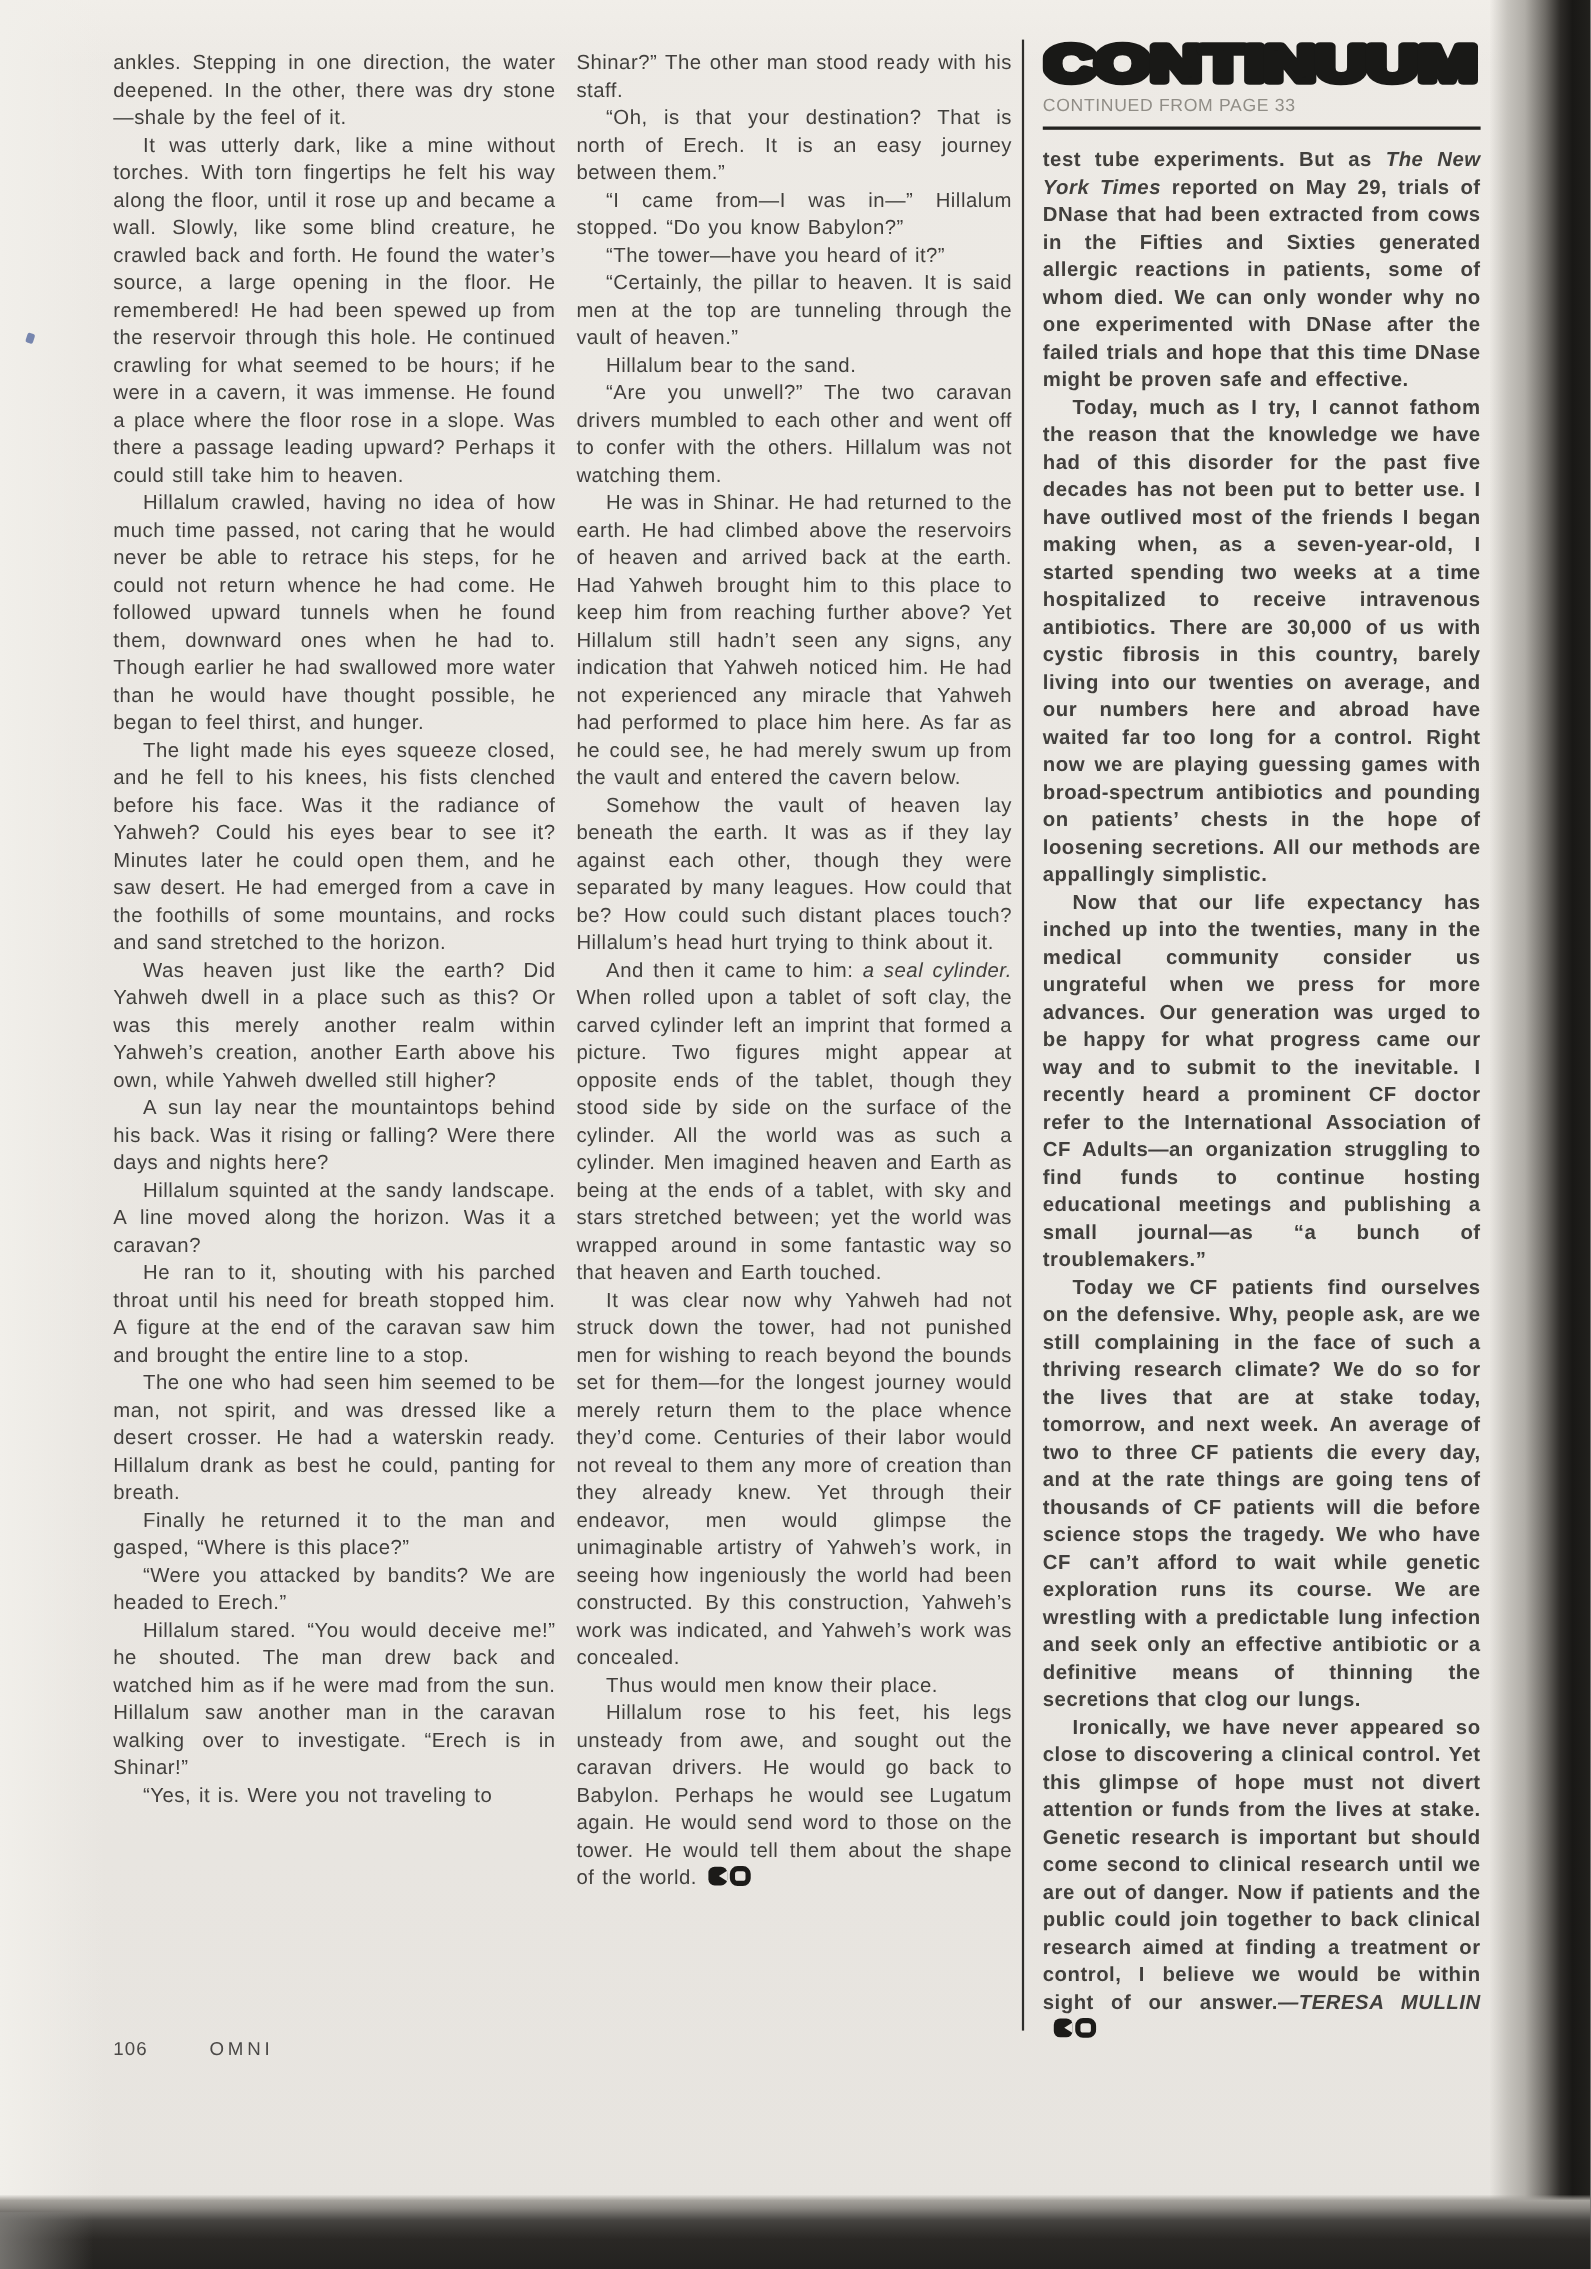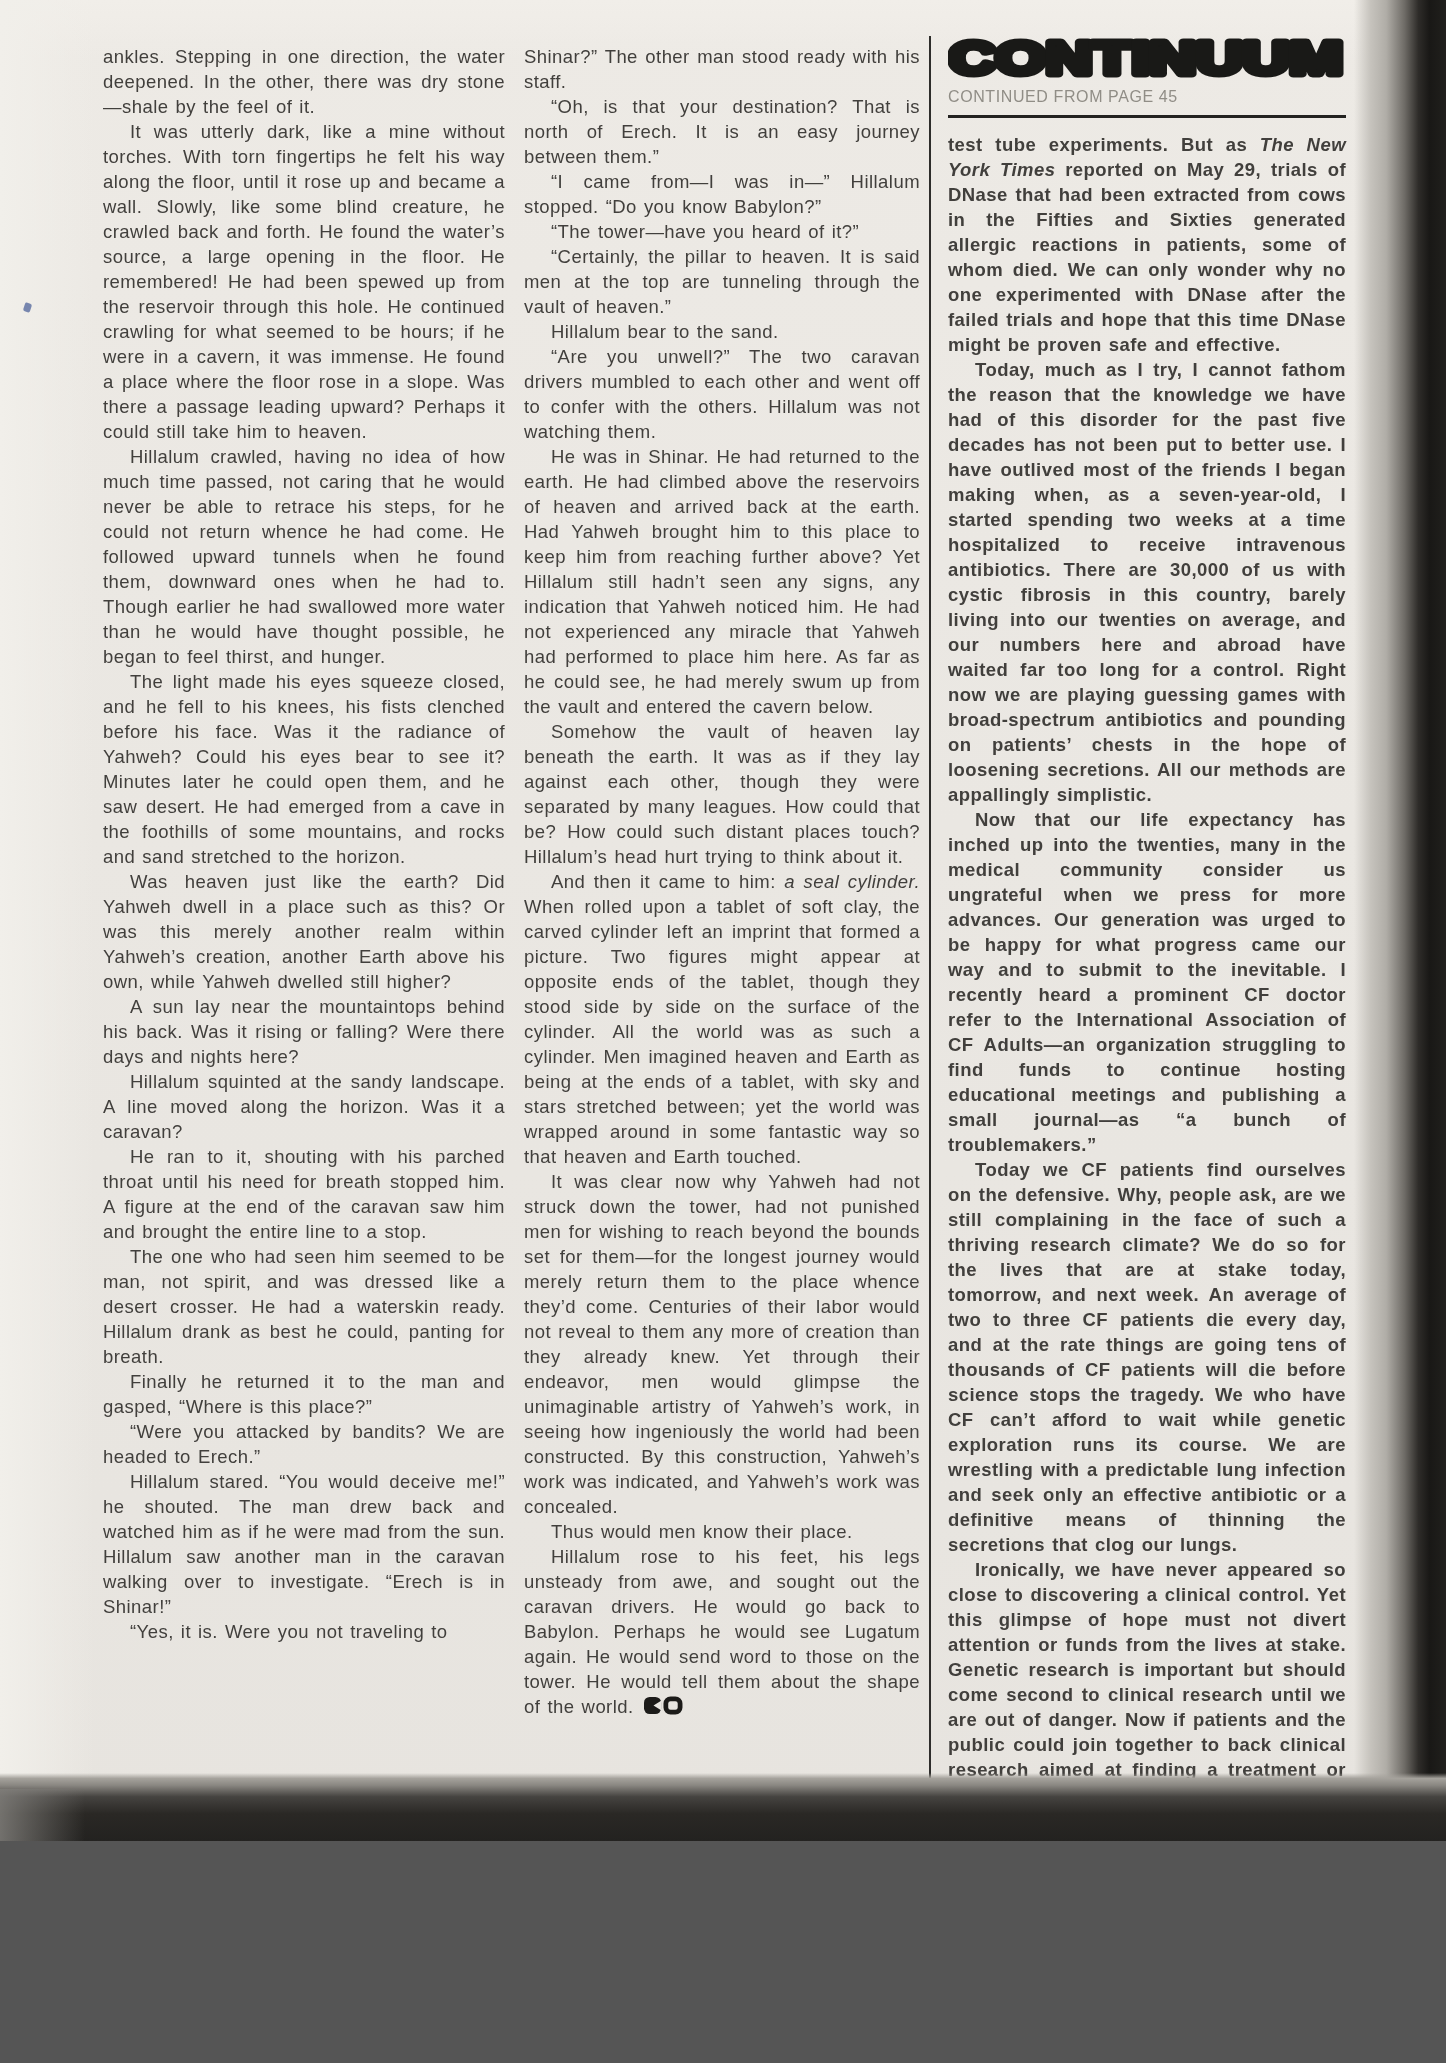--- a/index.html
+++ b/index.html
@@ -1,17 +1,17 @@
 <!DOCTYPE html>
 <html><head>
 <meta charset="utf-8">
 <style>
   html,body { margin:0; padding:0; background:#555; }
   #page {
-    position:relative; width:1446px; height:1841px; overflow:hidden;
+    position:relative; width:1446px; height:2063px; overflow:hidden;
     background: linear-gradient(180deg, #edeae5 0%, #eae7e2 45%, #e7e4df 100%);
     font-family: "Liberation Sans", sans-serif;
   }
   
   .top-crease { position:absolute; top:0; left:0; width:100%; height:58px;
     background:linear-gradient(180deg, #f1eee9 0%, rgba(241,238,233,0) 100%); }
   .left-margin-light { position:absolute; top:0; left:0; width:95px; height:100%;
     background:linear-gradient(90deg, #f1efea 0%, rgba(241,239,234,0) 100%); }
   .gutter-shadow { position:absolute; top:0; right:0; bottom:0; width:92px;
     background:linear-gradient(90deg, rgba(198,195,189,0) 0%, #c6c3bd 18%, #b0ada7 35%,
@@ -98,21 +98,21 @@
   </svg></p>
     </div>
 
   <div class="column-divider"></div>
 
   <div class="col" id="col-right">
     <div class="continuum-head">
       <svg class="continuum-logo-svg" width="398" height="54" viewBox="0 0 398 54">
         <text x="1" y="44" font-family="Liberation Sans, sans-serif" font-weight="bold" font-size="46" fill="#191917" stroke="#191917" stroke-width="7" stroke-linejoin="round" stroke-linecap="round" textLength="394" lengthAdjust="spacingAndGlyphs">CONTINUUM</text>
       </svg>
-      <div class="continued-line">CONTINUED FROM PAGE 45</div>
+      <div class="continued-line">CONTINUED FROM PAGE 33</div>
       <div class="head-rule"></div>
     </div>
     <div class="continuum-body">
         <p class="para"><span>test tube experiments. But as </span><em>The New York Times</em><span> reported on May 29, trials of DNase that had been extracted from cows in the Fifties and Sixties generated allergic reactions in patients, some of whom died. We can only wonder why no one experimented with DNase after the failed trials and hope that this time DNase might be proven safe and effective.</span></p>
         <p class="para indent"><span>Today, much as I try, I cannot fathom the reason that the knowledge we have had of this disorder for the past five decades has not been put to better use. I have outlived most of the friends I began making when, as a seven-year-old, I started spending two weeks at a time hospitalized to receive intravenous antibiotics. There are 30,000 of us with cystic fibrosis in this country, barely living into our twenties on average, and our numbers here and abroad have waited far too long for a control. Right now we are playing guessing games with broad-spectrum antibiotics and pounding on patients’ chests in the hope of loosening secretions. All our methods are appallingly simplistic.</span></p>
         <p class="para indent"><span>Now that our life expectancy has inched up into the twenties, many in the medical community consider us ungrateful when we press for more advances. Our generation was urged to be happy for what progress came our way and to submit to the inevitable. I recently heard a prominent CF doctor refer to the International Association of CF Adults—an organization struggling to find funds to continue hosting educational meetings and publishing a small journal—as “a bunch of troublemakers.”</span></p>
         <p class="para indent"><span>Today we CF patients find ourselves on the defensive. Why, people ask, are we still complaining in the face of such a thriving research climate? We do so for the lives that are at stake today, tomorrow, and next week. An average of two to three CF patients die every day, and at the rate things are going tens of thousands of CF patients will die before science stops the tragedy. We who have CF can’t afford to wait while genetic exploration runs its course. We are wrestling with a predictable lung infection and seek only an effective antibiotic or a definitive means of thinning the secretions that clog our lungs.</span></p>
         <p class="para indent"><span>Ironically, we have never appeared so close to discovering a clinical control. Yet this glimpse of hope must not divert attention or funds from the lives at stake. Genetic research is important but should come second to clinical research until we are out of danger. Now if patients and the public could join together to back clinical research aimed at finding a treatment or control, I believe we would be within sight of our answer.</span><em>—TERESA MULLIN</em><svg class="end-mark" width="40" height="19" viewBox="0 0 42 20" aria-hidden="true">
     <rect x="1" y="1" width="18" height="18" rx="6" fill="#1c1b19"></rect>
     <polygon points="19,5 11,10 19,15" fill="#eae7e2"></polygon>

